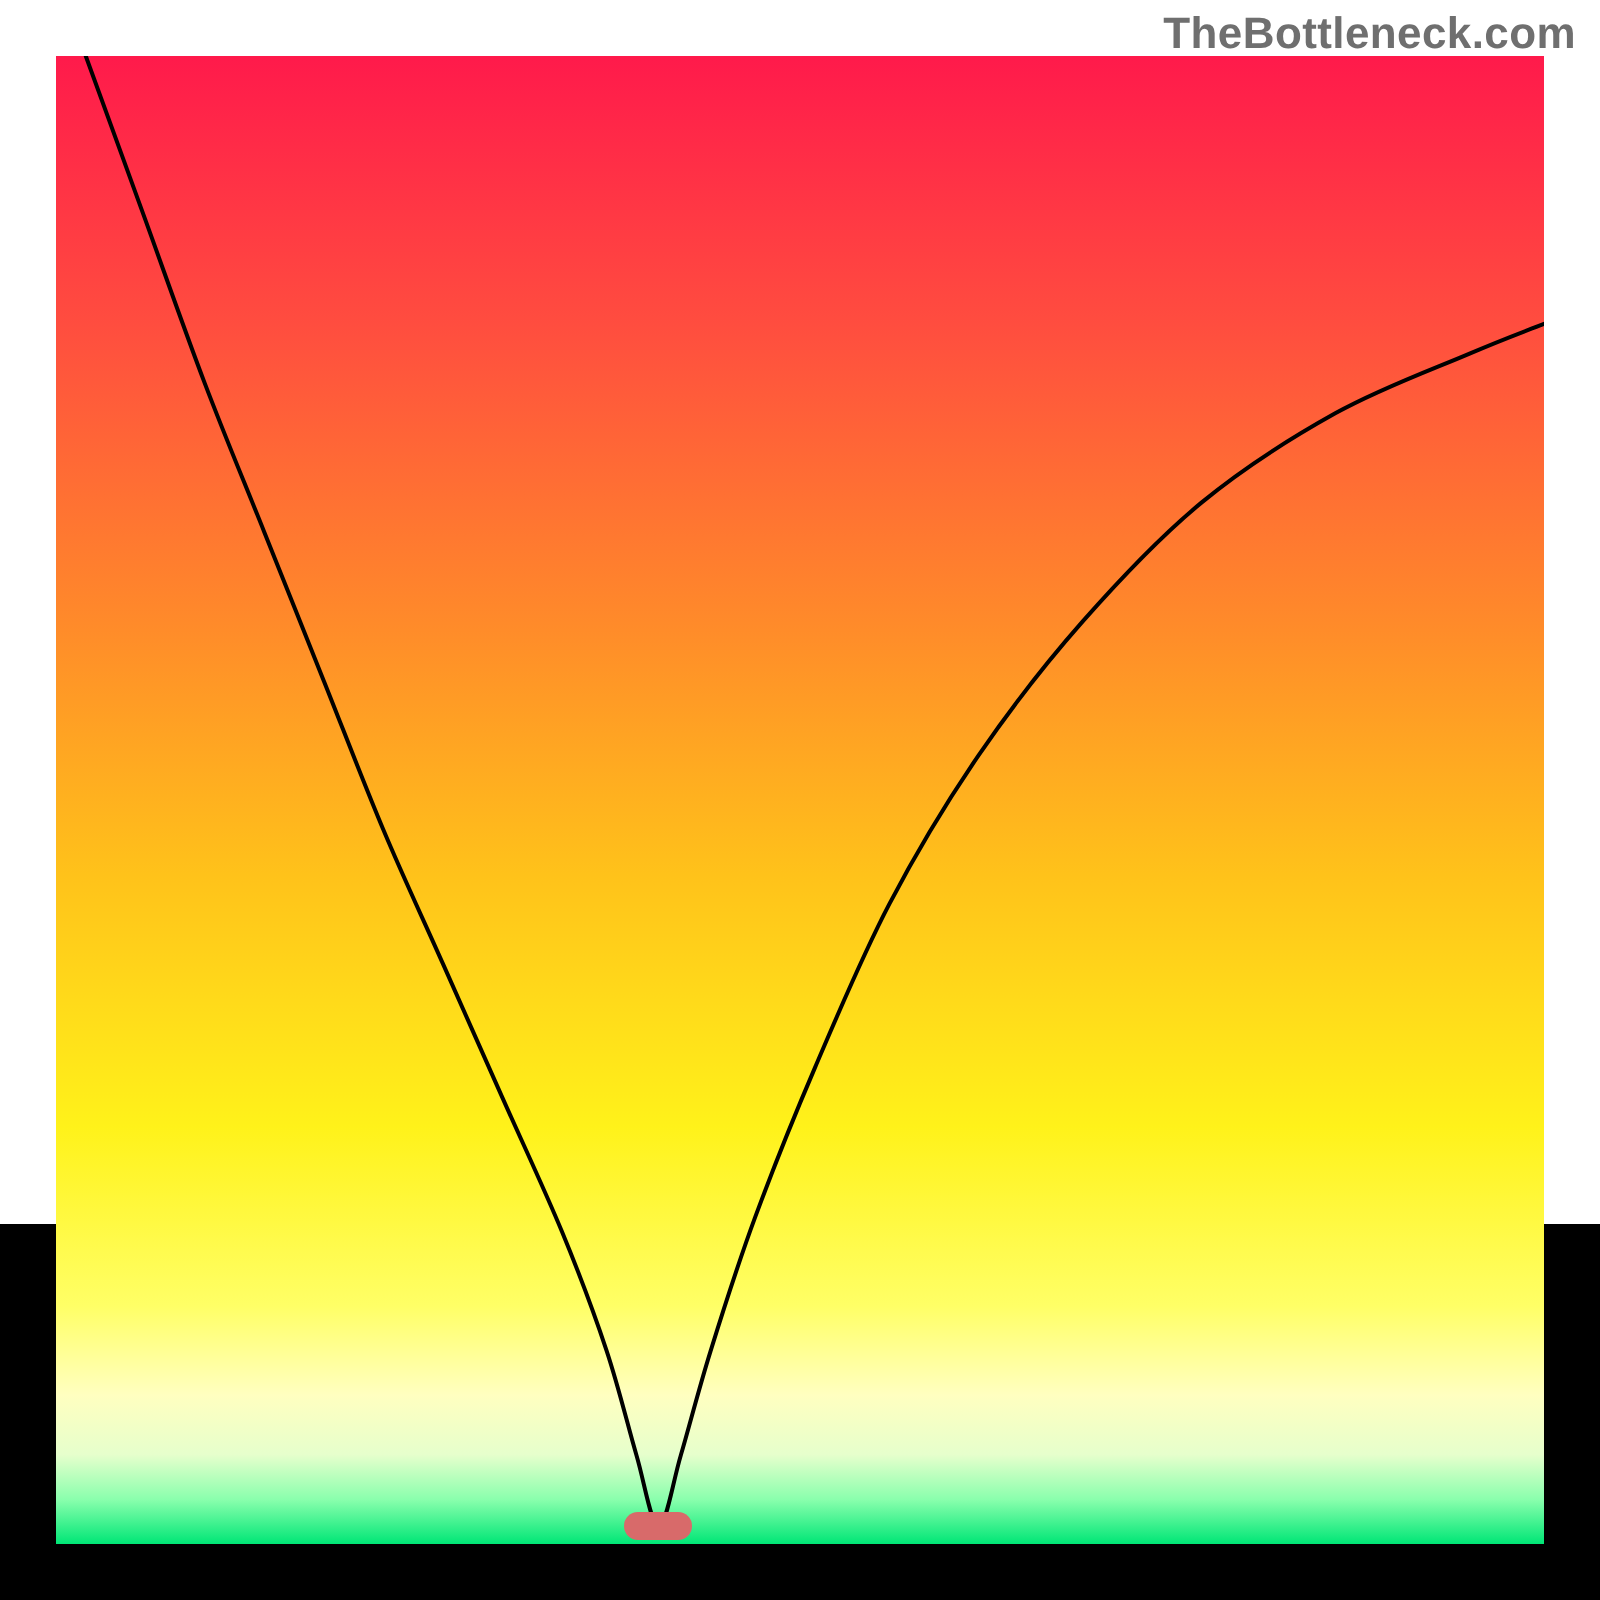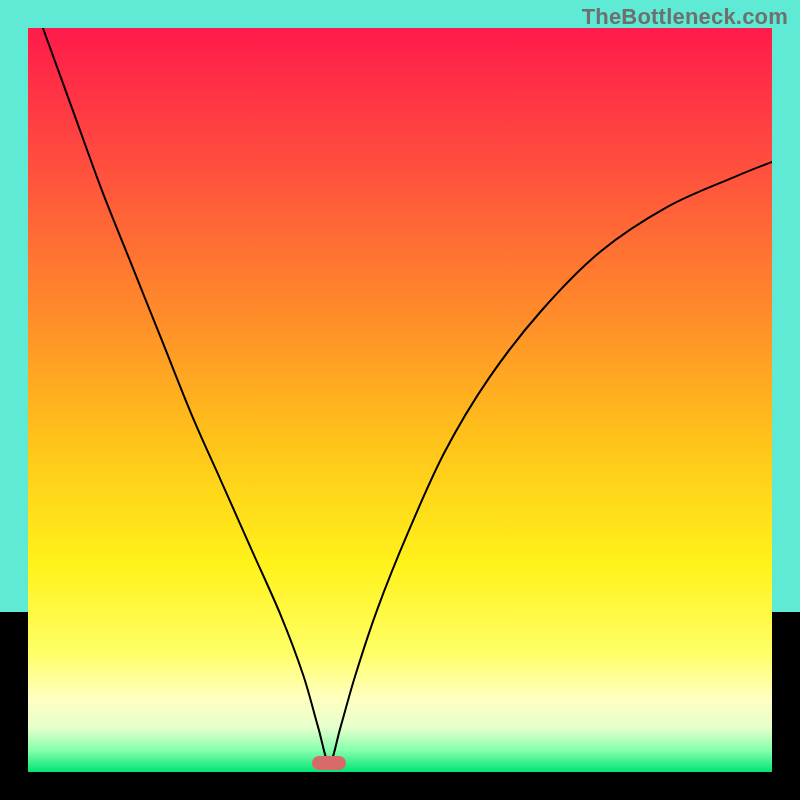--- a/index.html
+++ b/index.html
@@ -1,20 +1,20 @@
 <!DOCTYPE html>
 <html><head>
 <meta charset="utf-8">
 <style>
   * { margin: 0; padding: 0; box-sizing: border-box; }
   html, body { width: 800px; height: 800px; overflow: hidden; background: #000; }
   .frame {
     width: 800px;
     height: 612px;
-    background: #5eead4;
+    background: #ffffff;
     position: relative;
   }
   .plot-area {
     position: absolute;
     left: 28px;
     top: 28px;
     width: 744px;
     height: 744px;
     overflow: hidden;
   }

